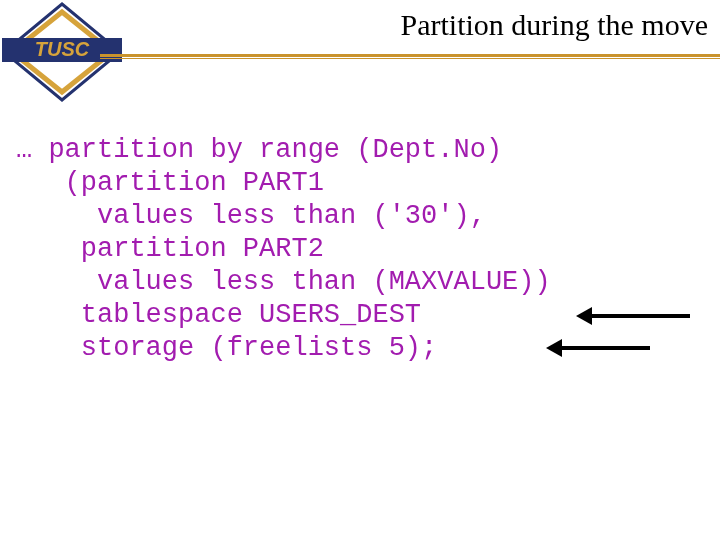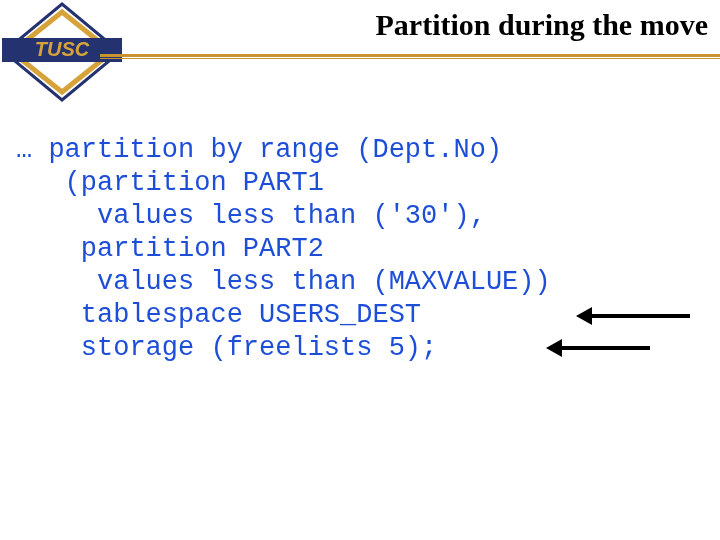--- a/index.html
+++ b/index.html
@@ -23,21 +23,20 @@
     height: 80px;
   }
   .title {
     position: absolute;
     top: 8px;
     right: 12px;
     left: 160px;
     text-align: right;
     font-size: 30px;
     color: #000;
-    font-weight: bold;
   }
   .rule {
     position: absolute;
     left: 100px;
     right: 0;
     top: 54px;
     height: 0;
     border-top: 3px solid #c9932d;
   }
   .rule2 {
@@ -56,21 +55,21 @@
     height: 100px;
   }
   .code {
     position: absolute;
     top: 134px;
     left: 16px;
     font-family: "Courier New", Courier, monospace;
     font-size: 27px;
     line-height: 1.22;
     white-space: pre;
-    color: #1d4ed8;
+    color: #a21caf;
   }
   .arrow {
     position: absolute;
     height: 4px;
     background: #000;
   }
   .arrow::before {
     content: "";
     position: absolute;
     left: -14px;

